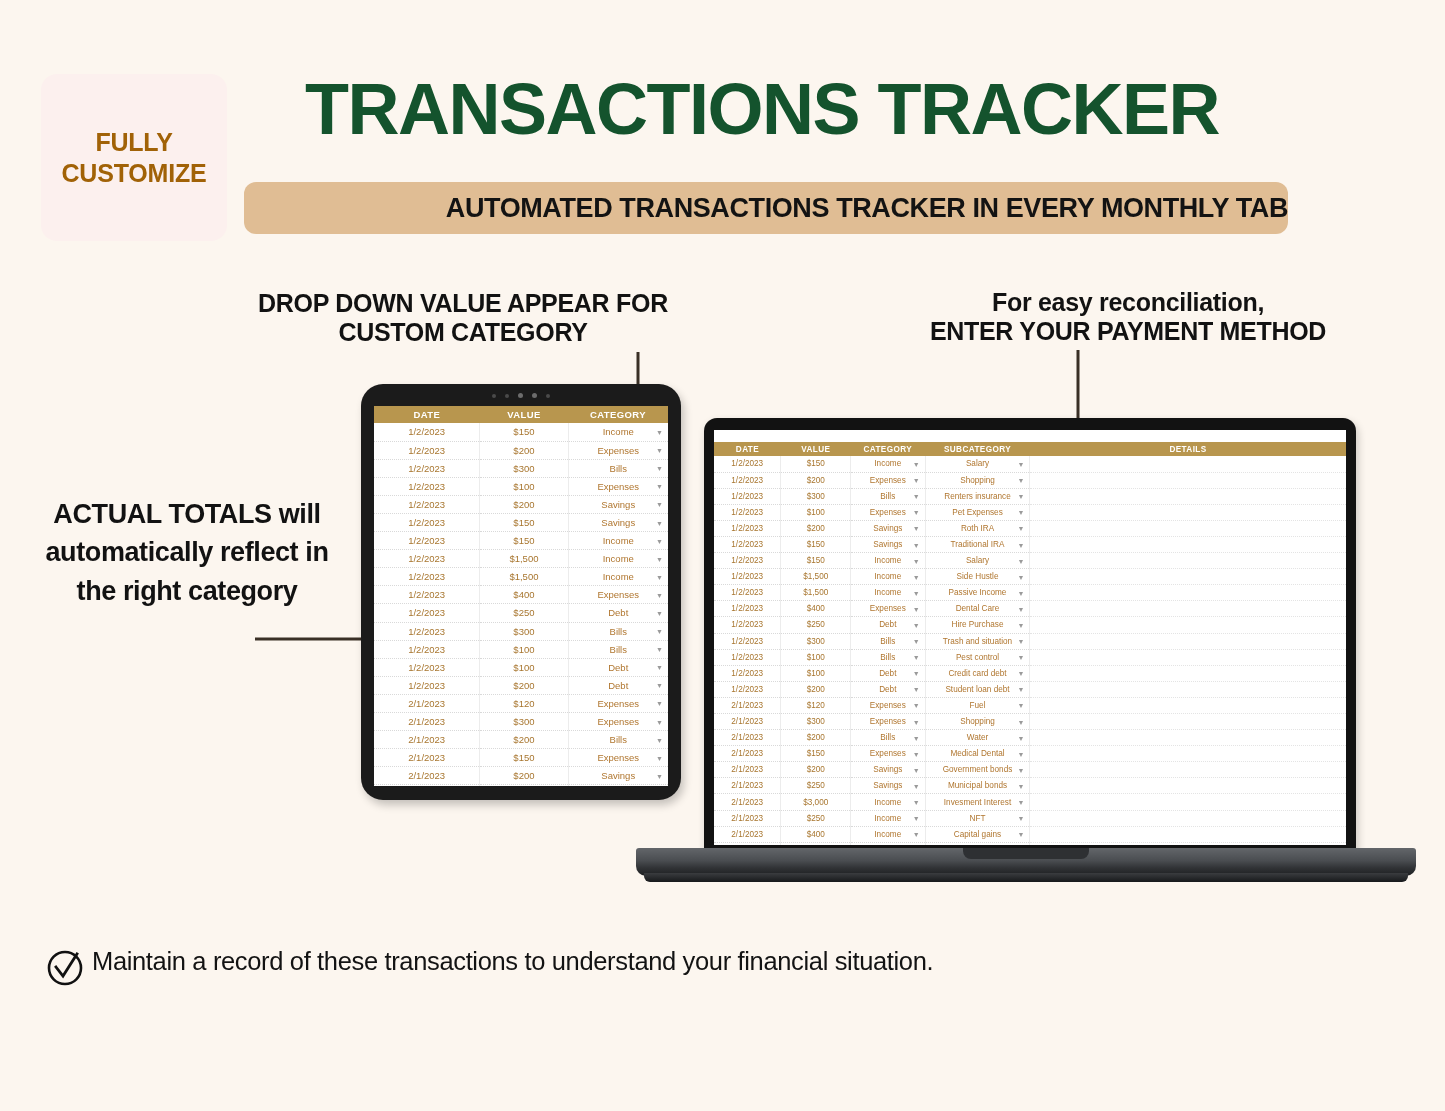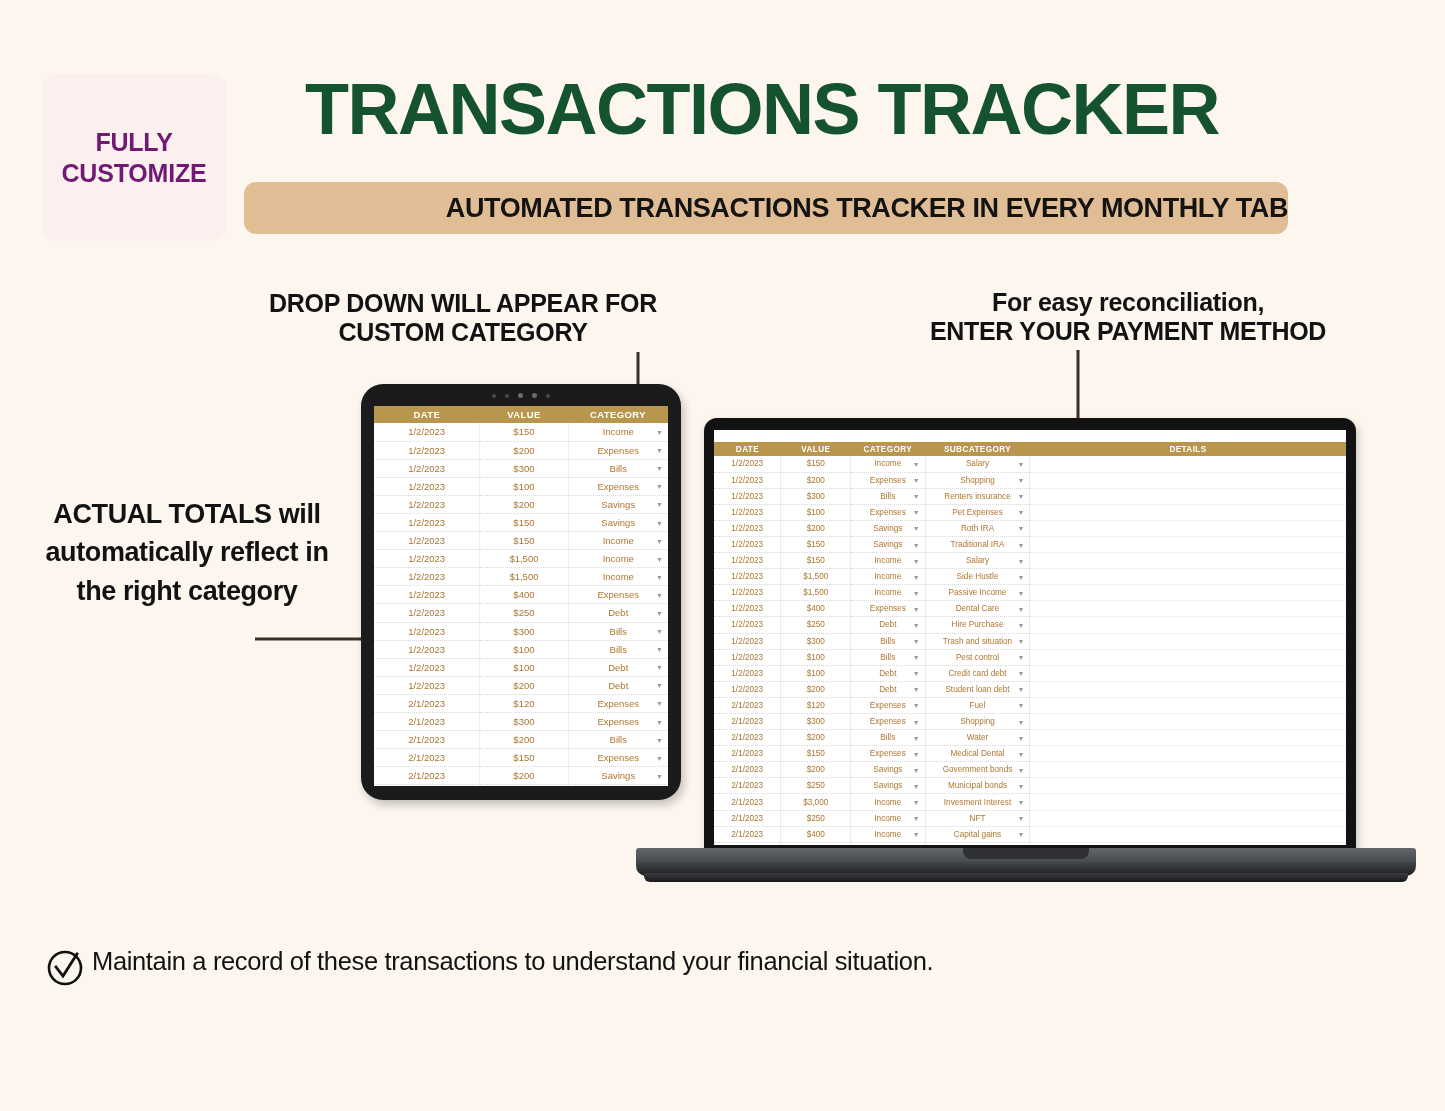--- a/index.html
+++ b/index.html
@@ -22,21 +22,21 @@
     border-radius: 16px;
     display: flex;
     flex-direction: column;
     align-items: center;
     justify-content: center;
     line-height: 1.22;
   }
   #fully-badge span {
     font-size: 25px;
     font-weight: bold;
-    color: #701a75;
+    color: #a16207;
     letter-spacing: -0.2px;
     text-align: center;
     display: block;
   }
 
   
   #page-title {
     position: absolute;
     left: 305px; top: 73px;
     width: 880px;
@@ -249,21 +249,21 @@
   <span>FULLY</span>
   <span>CUSTOMIZE</span>
 </div>
 
 <div id="page-title">TRANSACTIONS TRACKER</div>
 
 <div id="banner-pill">
   <span>AUTOMATED TRANSACTIONS TRACKER IN EVERY MONTHLY TAB</span>
 </div>
 
-<div class="annot" id="annot-dropdown">DROP DOWN WILL APPEAR FOR CUSTOM CATEGORY</div>
+<div class="annot" id="annot-dropdown">DROP DOWN VALUE APPEAR FOR CUSTOM CATEGORY</div>
 
 <div class="annot" id="annot-payment">
   <span class="line1">For easy reconciliation,</span>
   <span class="line2">ENTER YOUR PAYMENT METHOD</span>
 </div>
 
 <div class="annot" id="annot-totals">ACTUAL TOTALS will automatically reflect in the right category</div>
 
 <svg class="arrow-svg" id="arrow-dropdown" width="20" height="66">
   <line x1="8" y1="0" x2="8" y2="48" stroke="#3a3026" stroke-width="3"></line>

